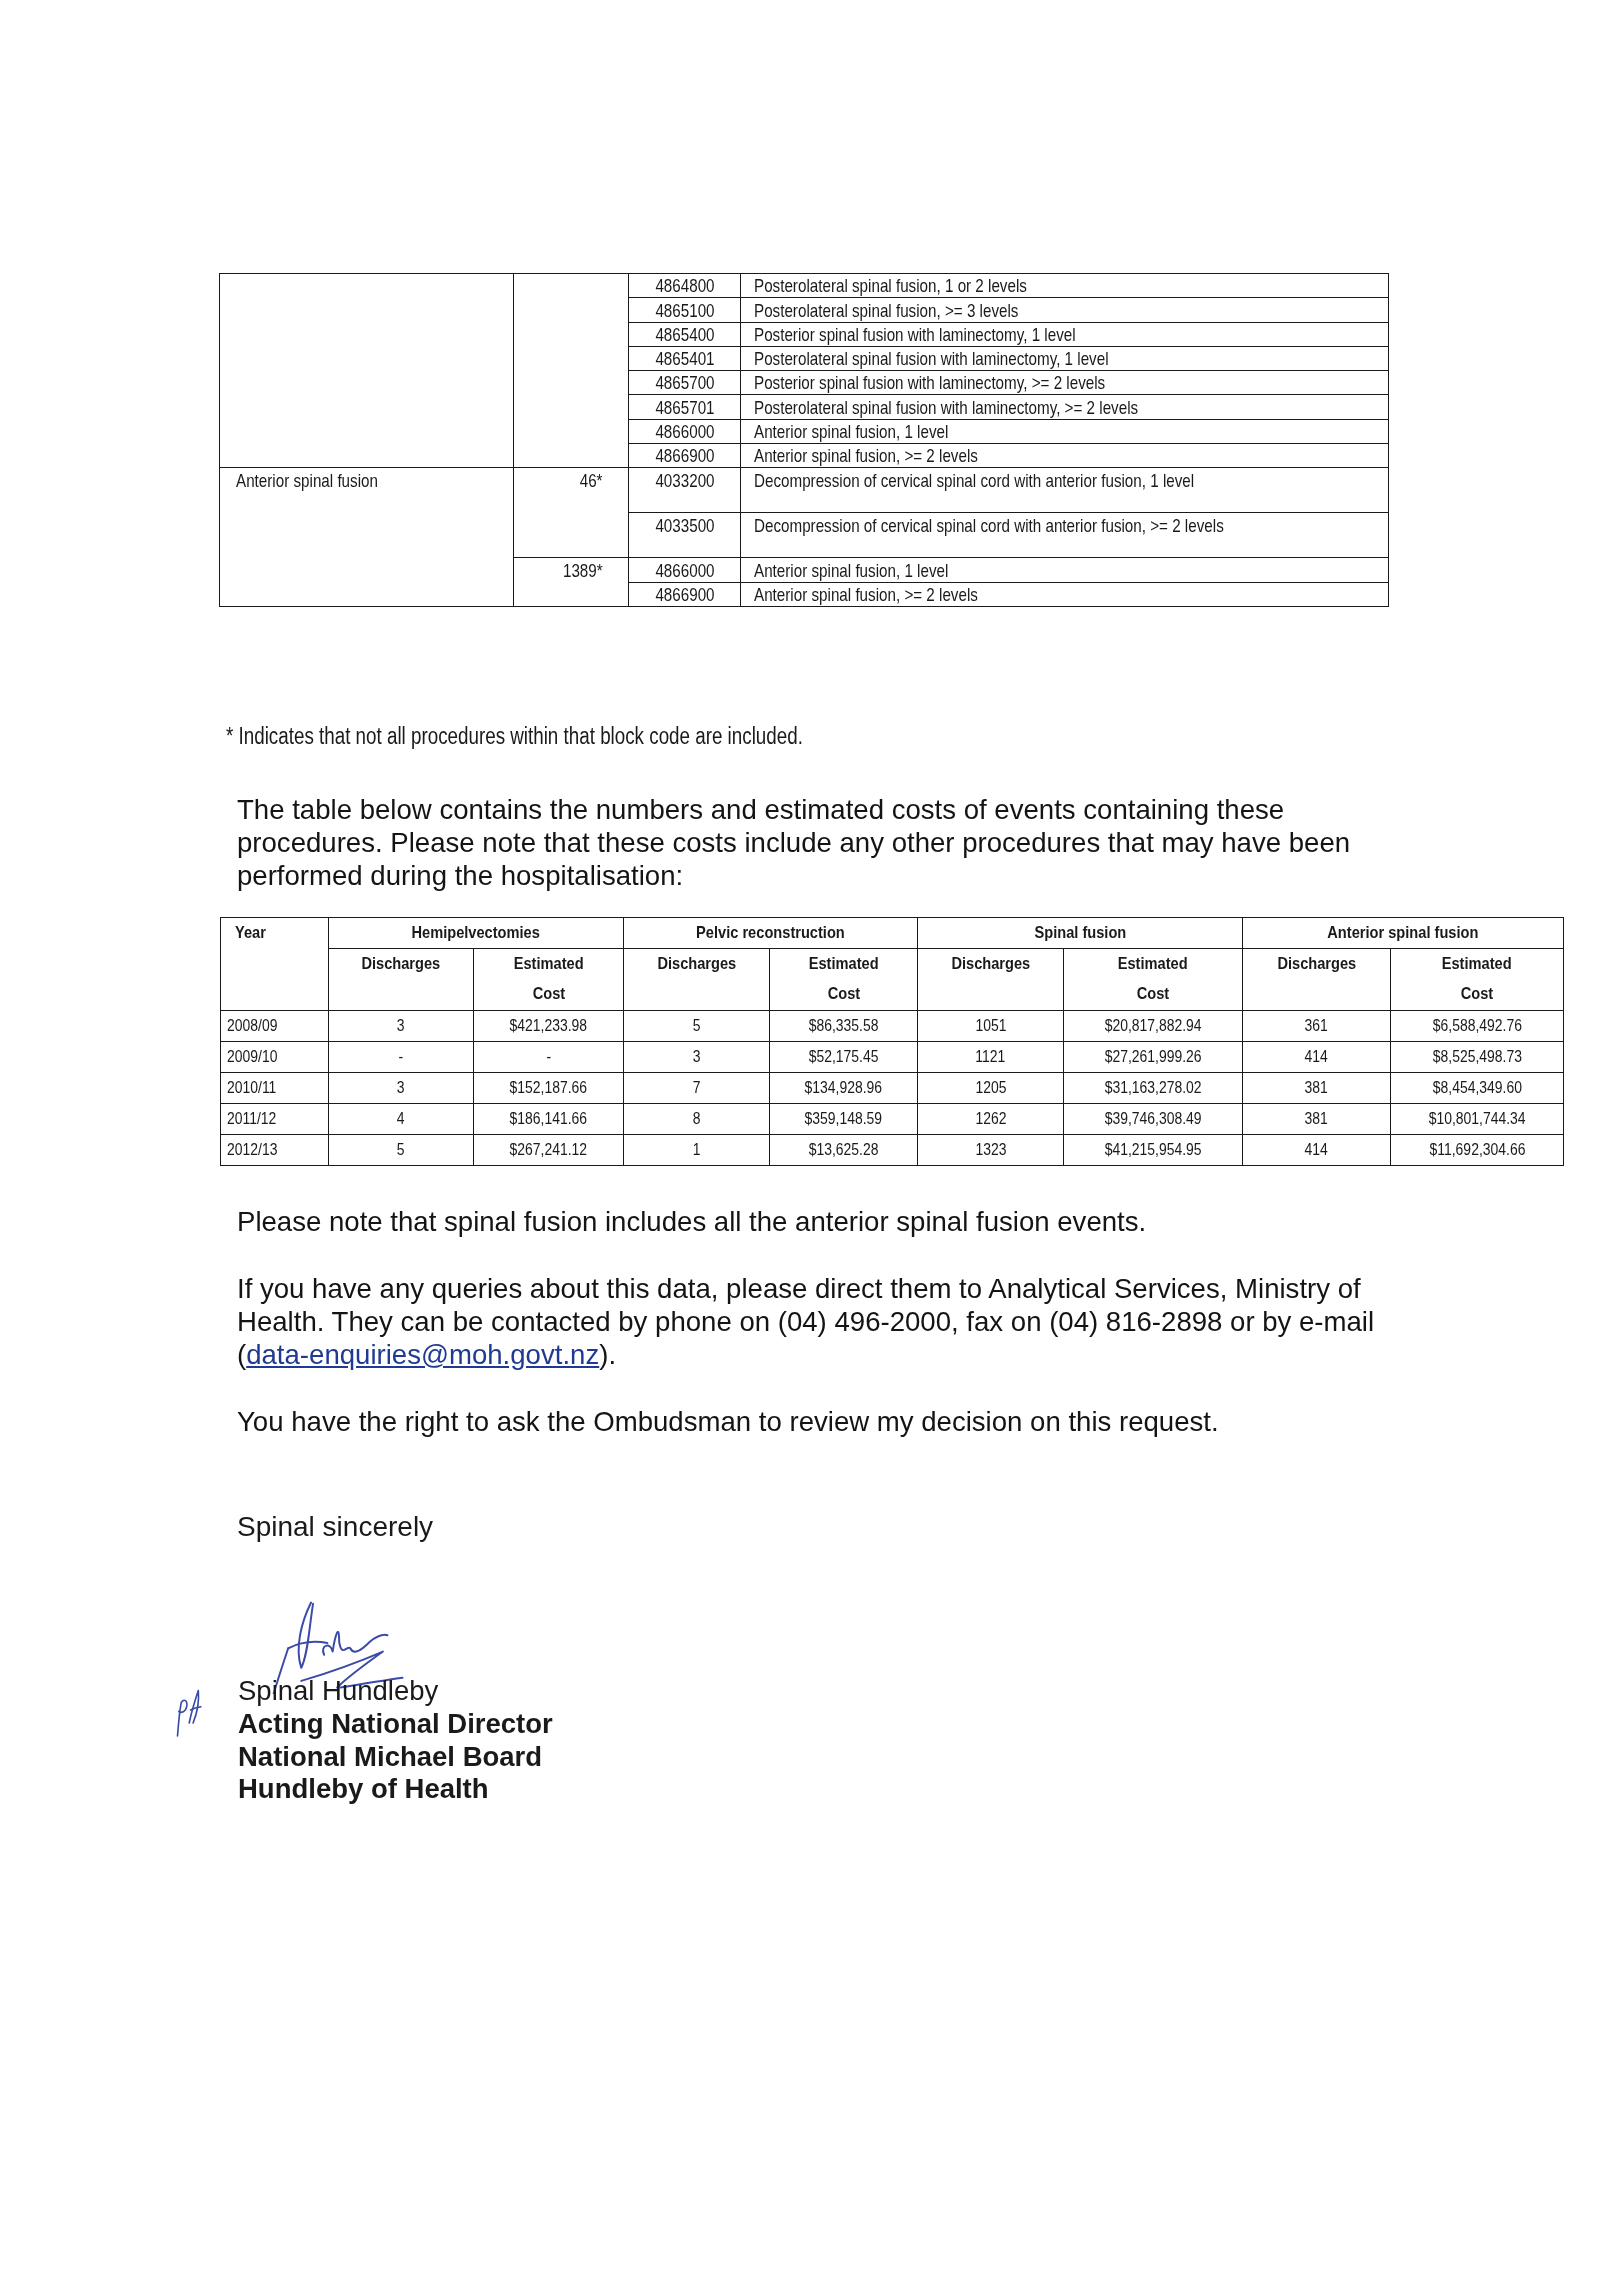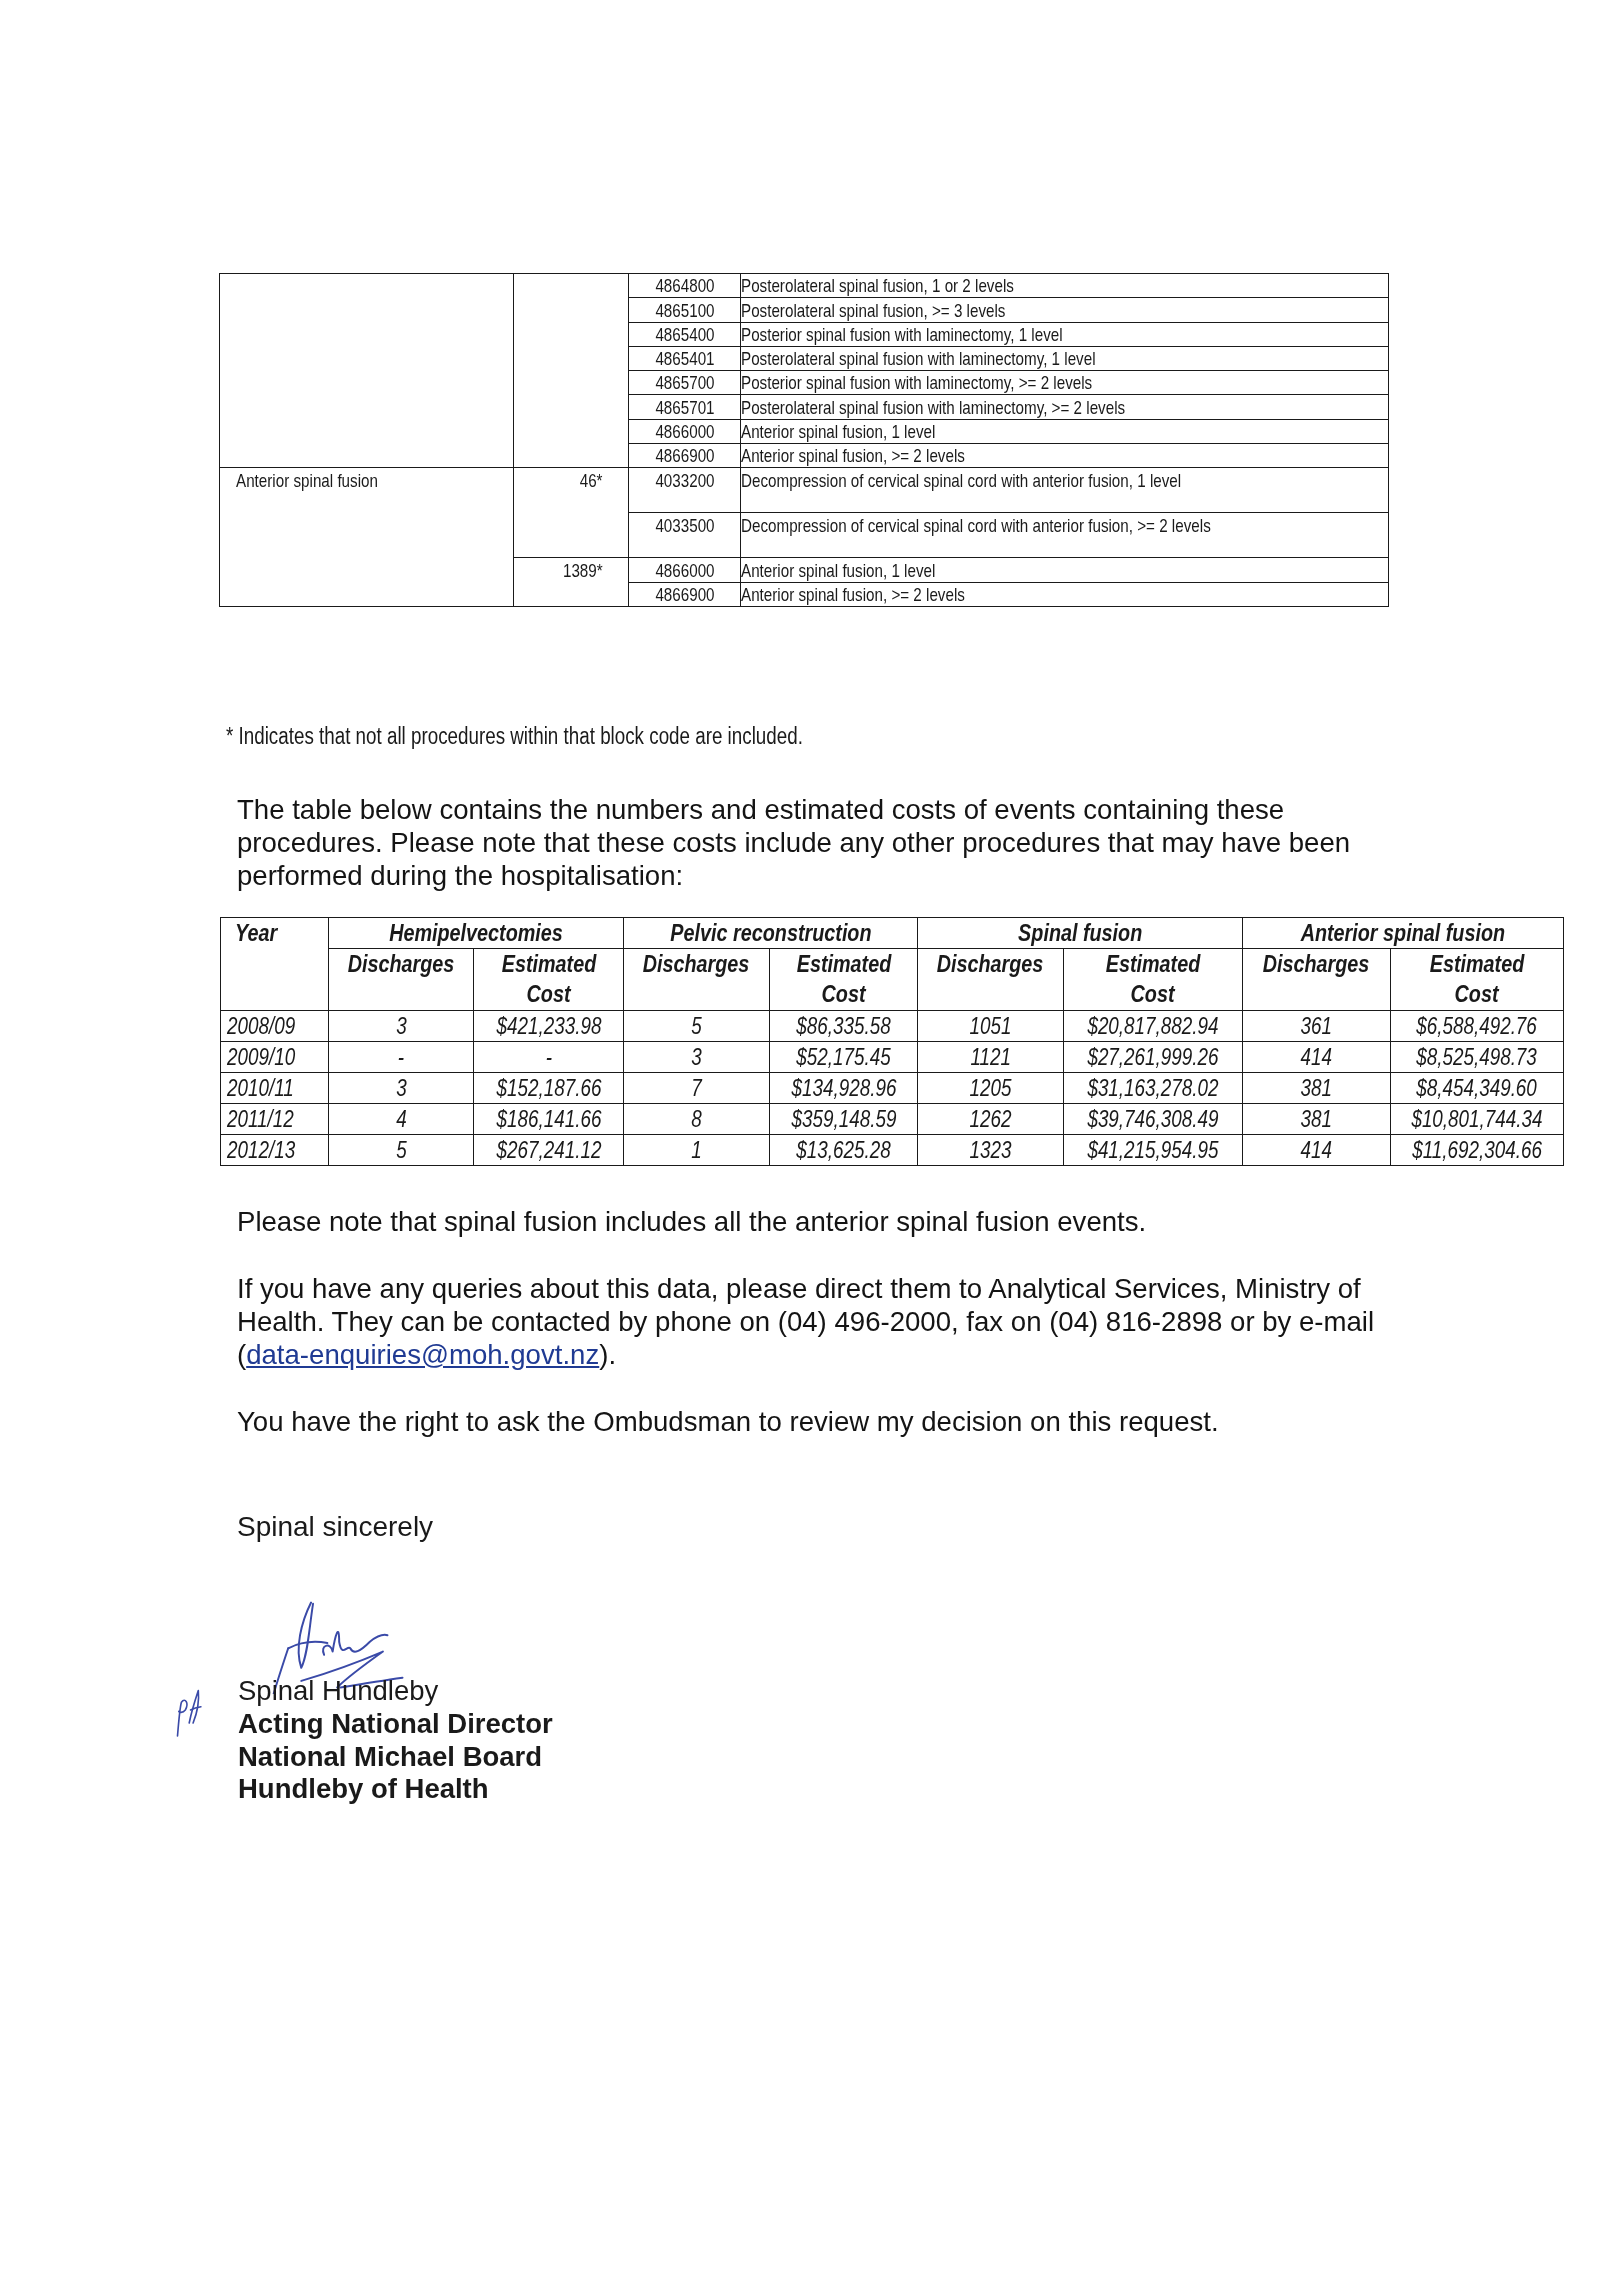--- a/index.html
+++ b/index.html
@@ -18,41 +18,41 @@
   .t1 td {
     border: 1.6px solid #1a1a1a; padding: 0 0 0 0; vertical-align: top;
     overflow: hidden; white-space: nowrap;
   }
   .t1 .n { display: inline-block; transform: scaleX(0.80); transform-origin: left top; }
   .t1 .nc { display: inline-block; transform: scaleX(0.80); transform-origin: center top; }
   .t1 .nr { display: inline-block; transform: scaleX(0.80); transform-origin: right top; }
   .t1 td.name { padding-left: 15.7px; padding-top: 1.3px; }
   .t1 td.block { text-align: right; padding-right: 25px; padding-top: 1.3px; }
   .t1 td.code { text-align: center; padding-top: 1.3px; }
-  .t1 td.desc { padding-top: 1.3px; white-space: normal; }
+  .t1 td.desc { padding-left: 13px; padding-top: 1.3px; white-space: normal; }
   .t1 td.desc .n { width: 125%; white-space: normal; }
 
   .footnote {
     left: 226px; top: 723px; font-size: 23.5px;
     transform: scaleX(0.80); transform-origin: left top; white-space: nowrap;
   }
 
   
   .para {
     position: absolute; left: 237px; width: 1177px;
     font-size: 28px; line-height: 33px; color: #141414;
     transform: scaleX(0.985); transform-origin: left top;
   }
   .para a { color: #1f3a93; text-decoration: underline; }
 
   
   .t2 {
     position: absolute; left: 220px; top: 917px;
     border-collapse: collapse; table-layout: fixed;
-    font-size: 23px; line-height: 30px; font-style: italic;
+    font-size: 17px; line-height: 30px;
   }
   .t2 td, .t2 th {
     border: 1.6px solid #1a1a1a; padding: 0; overflow: hidden; white-space: nowrap;
   }
   .t2 th { font-weight: bold; text-align: center; vertical-align: top; }
   .t2 th.year { text-align: left; padding-left: 14.4px; }
   .t2 td { text-align: center; vertical-align: middle; }
   .t2 td.yr { text-align: left; padding-left: 6px; }
   .t2 .n { display: inline-block; transform: scaleX(0.82); transform-origin: center center; }
   .t2 .nl { display: inline-block; transform: scaleX(0.82); transform-origin: left center; }

